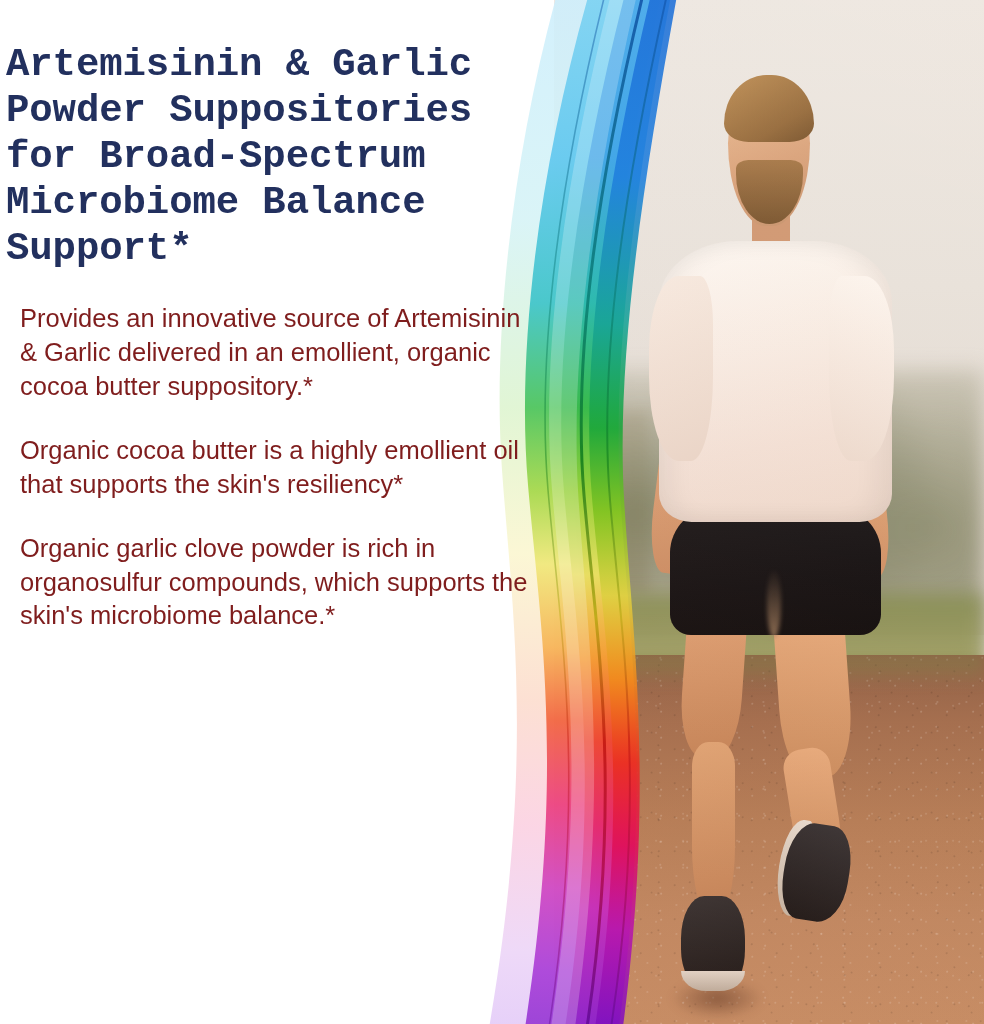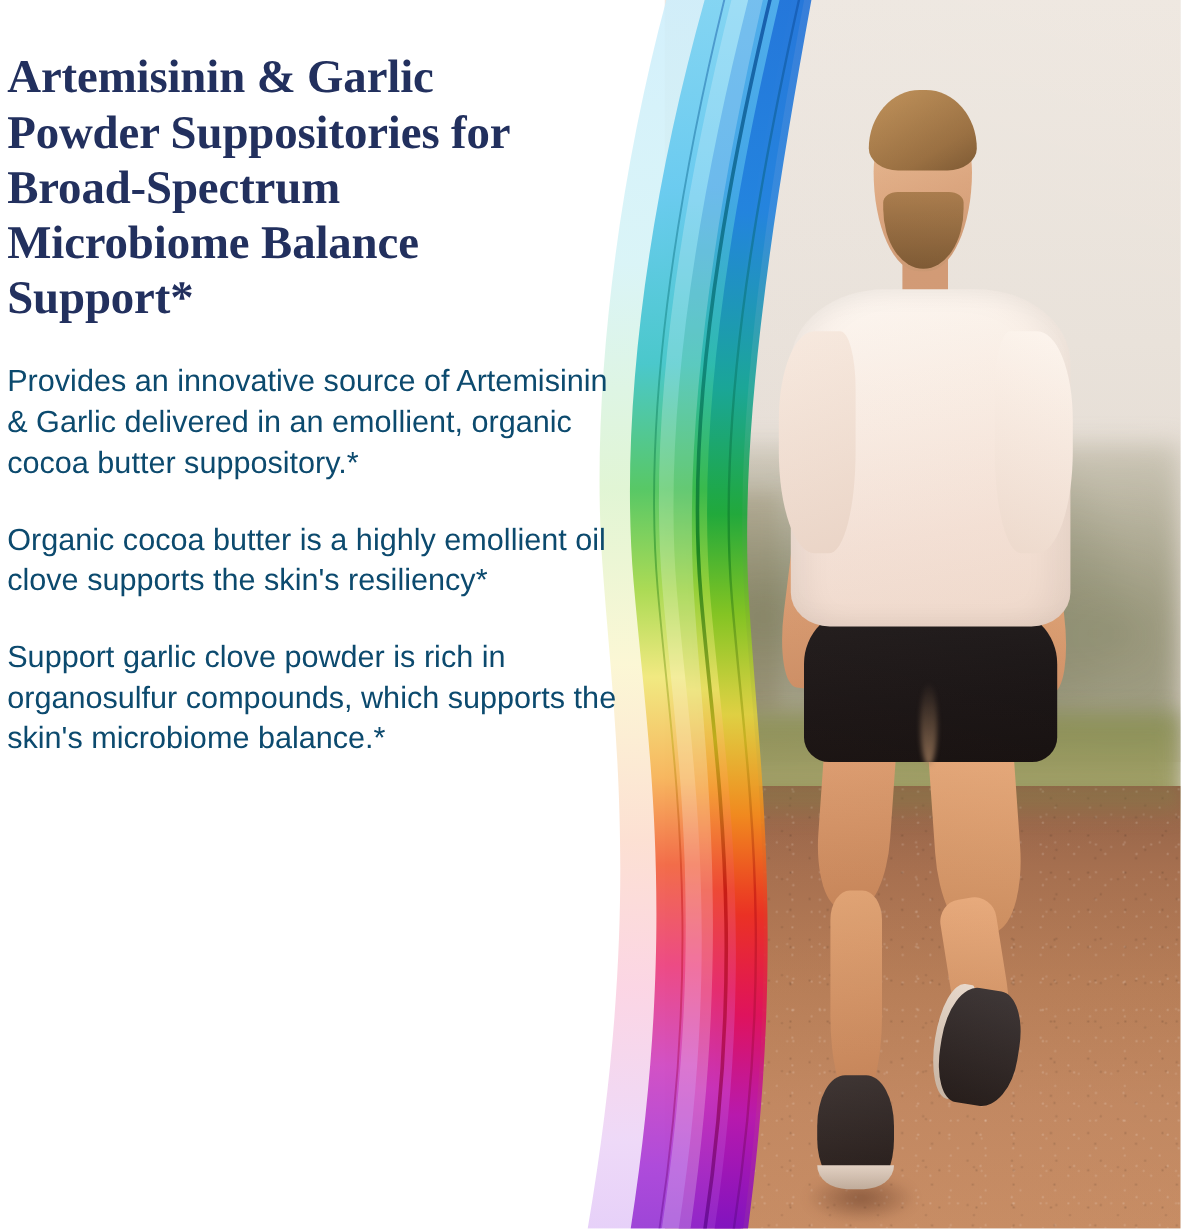--- a/index.html
+++ b/index.html
@@ -23,35 +23,35 @@
     position: absolute;
     left: 0;
     top: 0;
     width: 540px;
     height: 1024px;
     padding: 42px 0 0 6px;
     box-sizing: border-box;
     z-index: 5;
   }
   .headline {
-    font-family: Liberation Serif, serif;
+    font-family: Liberation Mono, monospace;
     font-weight: 700;
     font-size: 39px;
     line-height: 1.18;
     letter-spacing: -0.1px;
     color: #22305e;
     margin: 0 0 30px 0;
     width: 470px;
   }
   .para {
     font-family: "Liberation Sans", sans-serif;
     font-size: 25.5px;
     line-height: 1.33;
-    color: #0c4a6e;
-    margin: 0 0 30px 0;
+    color: #7f1d1d;
+    margin: 0 0 30px 14px;
     width: 524px;
     font-weight: 400;
   }
   .para:last-child { margin-bottom: 0; }
 
   
   .photo {
     position: absolute;
     right: 0;
     top: 0;
@@ -413,19 +413,19 @@
                C 172 774, 146 628, 138 490
                C 130 350, 156 172, 198 -10 Z" fill="#ffffff" opacity="0.22"></path>
     </svg>
   </div>
 
   <div class="text-col">
     <h1 class="headline">Artemisinin &amp; Garlic Powder Suppositories for Broad-Spectrum Microbiome Balance Support*</h1>
 
     <p class="para">Provides an innovative source of Artemisinin &amp; Garlic delivered in an emollient, organic cocoa butter suppository.*</p>
 
-    <p class="para">Organic cocoa butter is a highly emollient oil clove supports the skin's resiliency*</p>
-
-
-    <p class="para">Support garlic clove powder is rich in organosulfur compounds, which supports the skin's microbiome balance.*</p>
+    <p class="para">Organic cocoa butter is a highly emollient oil that supports the skin's resiliency*</p>
+
+
+    <p class="para">Organic garlic clove powder is rich in organosulfur compounds, which supports the skin's microbiome balance.*</p>
   </div>
 
 </div>
 
 </body></html>

